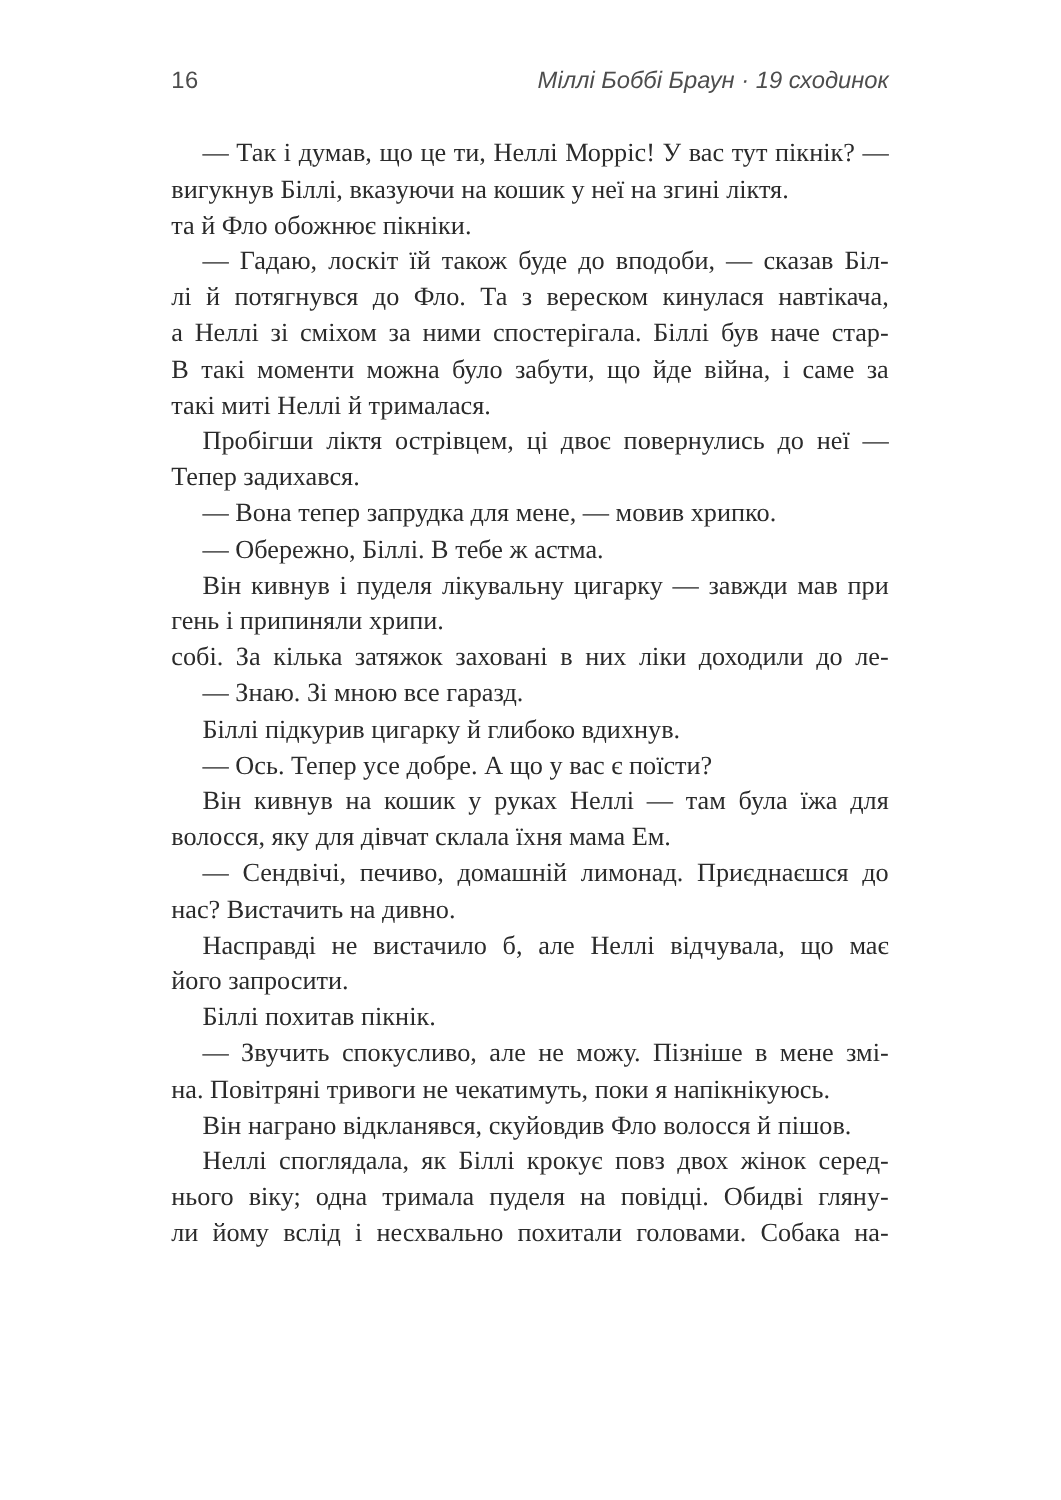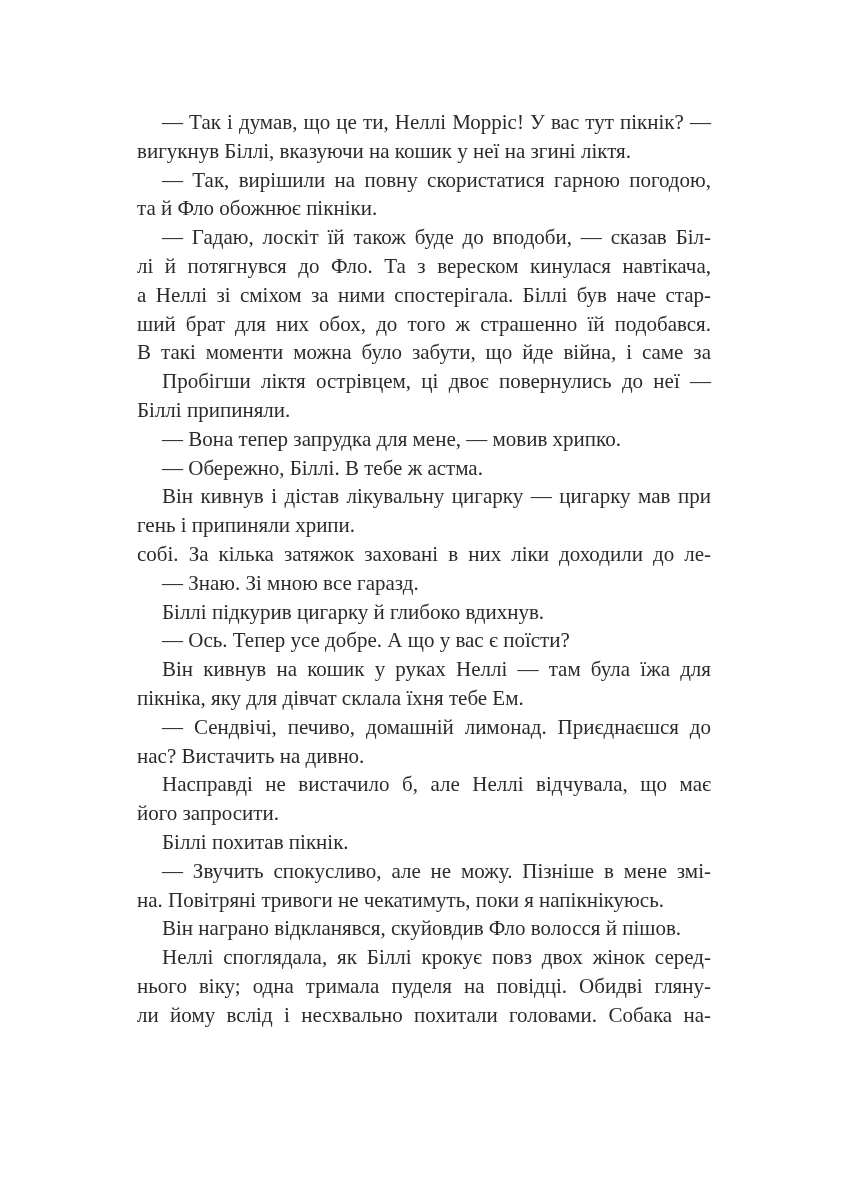--- a/index.html
+++ b/index.html
@@ -55,64 +55,67 @@
     text-indent:25px;
   }
   .line.end{
     text-align-last:left;
   }
 </style>
 </head>
 <body>
 
 <div class="page">
+  <div class="running-head">
+    <span class="page-number">16</span>
+    <span class="running-title">Міллі Боббі Браун · 19 сходинок</span>
+  </div>
 
   <div class="text-block">
       <div class="para">
         <div class="line first">— Так і думав, що це ти, Неллі Морріс! У вас тут пікнік? —</div>
         <div class="line end">вигукнув Біллі, вказуючи на кошик у неї на згині ліктя.</div>
       </div>
       <div class="para">
-        <div class="line first">— Так, вирішили на повну скористатися гарною погодою,</div>
         <div class="line end">та й Фло обожнює пікніки.</div>
       </div>
       <div class="para">
         <div class="line first">— Гадаю, лоскіт їй також буде до вподоби, — сказав Біл-</div>
         <div class="line">лі й потягнувся до Фло. Та з вереском кинулася навтікача,</div>
         <div class="line">а Неллі зі сміхом за ними спостерігала. Біллі був наче стар-</div>
-        <div class="line">ший брат для них обох, до того ж страшенно їй подобався.</div>
         <div class="line">В такі моменти можна було забути, що йде війна, і саме за</div>
+        <div class="line end">такі миті Неллі й трималася.</div>
       </div>
       <div class="para">
         <div class="line first">Пробігши ліктя острівцем, ці двоє повернулись до неї —</div>
-        <div class="line end">Біллі припиняли.</div>
+        <div class="line end">Тепер задихався.</div>
       </div>
       <div class="para">
         <div class="line first end">— Вона тепер запрудка для мене, — мовив хрипко.</div>
       </div>
       <div class="para">
         <div class="line first end">— Обережно, Біллі. В тебе ж астма.</div>
       </div>
       <div class="para">
-        <div class="line first">Він кивнув і дістав лікувальну цигарку — цигарку мав при</div>
+        <div class="line first">Він кивнув і пуделя лікувальну цигарку — завжди мав при</div>
         <div class="line end">гень і припиняли хрипи.</div>
         <div class="line">собі. За кілька затяжок заховані в них ліки доходили до ле-</div>
       </div>
       <div class="para">
         <div class="line first end">— Знаю. Зі мною все гаразд.</div>
       </div>
       <div class="para">
         <div class="line first end">Біллі підкурив цигарку й глибоко вдихнув.</div>
       </div>
       <div class="para">
         <div class="line first end">— Ось. Тепер усе добре. А що у вас є поїсти?</div>
       </div>
       <div class="para">
         <div class="line first">Він кивнув на кошик у руках Неллі — там була їжа для</div>
-        <div class="line end">пікніка, яку для дівчат склала їхня тебе Ем.</div>
+        <div class="line end">волосся, яку для дівчат склала їхня мама Ем.</div>
       </div>
       <div class="para">
         <div class="line first">— Сендвічі, печиво, домашній лимонад. Приєднаєшся до</div>
         <div class="line end">нас? Вистачить на дивно.</div>
       </div>
       <div class="para">
         <div class="line first">Насправді не вистачило б, але Неллі відчувала, що має</div>
         <div class="line end">його запросити.</div>
       </div>
       <div class="para">

